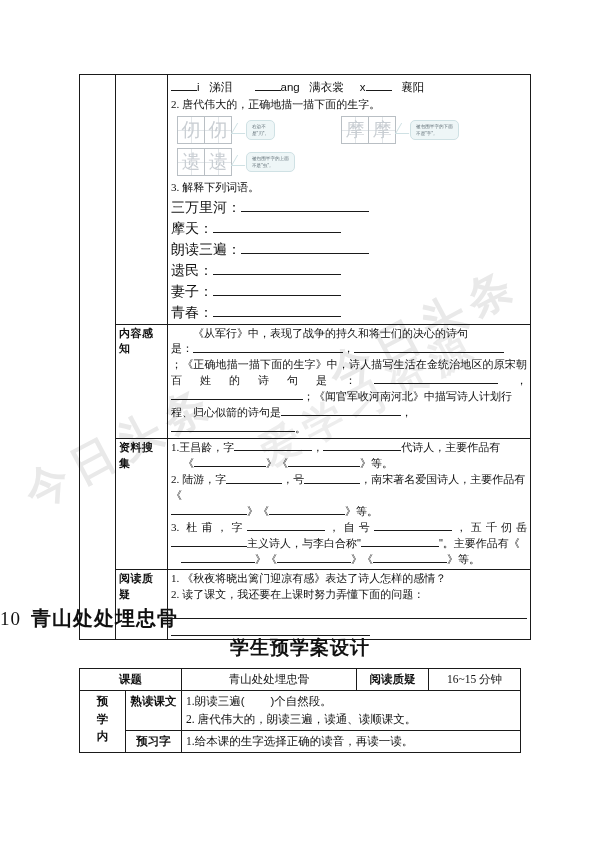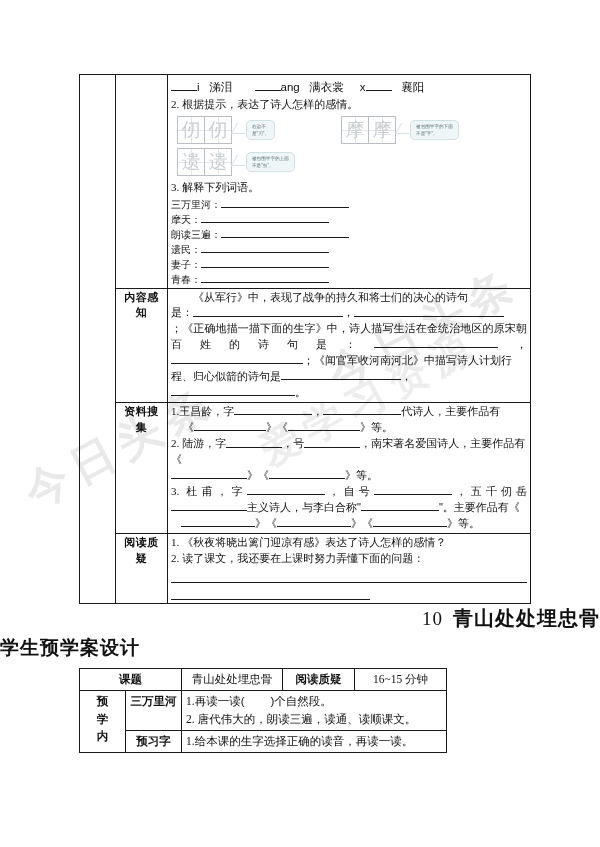--- a/index.html
+++ b/index.html
@@ -60,21 +60,20 @@
 
   
   #worksheet-table {
     left: 79px;
     top: 74px;
     width: 452px;
   }
   .col-a { width: 36px; }
   .col-b { width: 52px; }
   .rowlabel {
-    text-align: center;
     vertical-align: middle;
     font-weight: bold;
     font-size: 11.5px;
     letter-spacing: 0.5px;
     line-height: 1.5;
   }
   .body-cell {
     padding: 2px 5px 3px 5px;
   }
   .justify {
@@ -184,59 +183,60 @@
     transform: skewX(-30deg);
   }
   .trace-spacer { width: 66px; }
 
   
   .vocab {
     margin-top: 1px;
   }
   .vocab-item {
     white-space: nowrap;
-    font-size: 10px;
+    font-size: 14px;
     line-height: 1.5;
   }
   .vocab-item .ln {
     height: 0.9em;
   }
 
   
   #lesson-title {
     position: absolute;
     left: 0;
     top: 605px;
     width: 600px;
-    text-align: right;
+    text-align: left;
     font-size: 20px;
     font-weight: bold;
     letter-spacing: 1px;
   }
   #lesson-title .num {
     font-family: "Liberation Serif", "DejaVu Serif", serif;
     font-weight: normal;
     font-size: 19px;
     margin-right: 10px;
   }
   #lesson-subtitle {
     position: absolute;
     left: 0;
     top: 635px;
     width: 600px;
+    text-align: center;
     font-size: 19px;
     font-weight: bold;
     letter-spacing: 1px;
   }
 
   
   #preview-table {
     left: 79px;
     top: 668px;
-    width: 368px;
+    width: 442px;
   }
   #preview-table td {
     font-size: 11.5px;
     padding: 2px 4px;
     line-height: 1.5;
   }
   .ctr {
     text-align: center;
     vertical-align: middle;
     font-weight: bold;
@@ -287,21 +287,21 @@
             &nbsp;&nbsp;&nbsp;&nbsp;&nbsp;
             <span class="ln"></span><span>ang</span>
             &nbsp;&nbsp;<span>满衣裳</span>
             &nbsp;&nbsp;&nbsp;
             <span>x</span><span class="ln"></span>
             &nbsp;&nbsp;<span>襄阳</span>
           </div>
 
           <div style="margin-top:2px;">
             <span class="indent-num">2.</span>
-            <span>根据提示，表达了诗人怎样的感情。</span>
+            <span>唐代伟大的，正确地描一描下面的生字。</span>
           </div>
 
           <div class="trace-wrap">
             <div class="trace-line">
               <div class="trace-group">
                 <div class="trace-boxes">
                   <div class="trace-cell">
                       <span class="trace-glyph">仞</span>
                     </div>
                   <div class="trace-cell">
@@ -461,25 +461,25 @@
         <td class="ctr">阅读质疑</td>
         <td class="ctr-plain">16~15 分钟</td>
       </tr>
       <tr>
         <td class="vstack" rowspan="2">
           <div>预</div>
           <div>学</div>
           <div>内</div>
         </td>
         <td class="ctr">
-          <span>三万里河</span>
+          <span>熟读课文</span>
         </td>
         <td colspan="3">
           <div>
-            <span class="indent-num">1.</span><span>再读一读(</span><span class="blankparen"></span><span>)个自然段。</span>
+            <span class="indent-num">1.</span><span>朗读三遍(</span><span class="blankparen"></span><span>)个自然段。</span>
           </div>
           <div>
             <span class="indent-num">2.</span>
             <span>唐代伟大的，朗读三遍，读通、读顺课文。</span>
           </div>
         </td>
       </tr>
       <tr>
         <td class="ctr">预习字</td>
         <td colspan="3">

